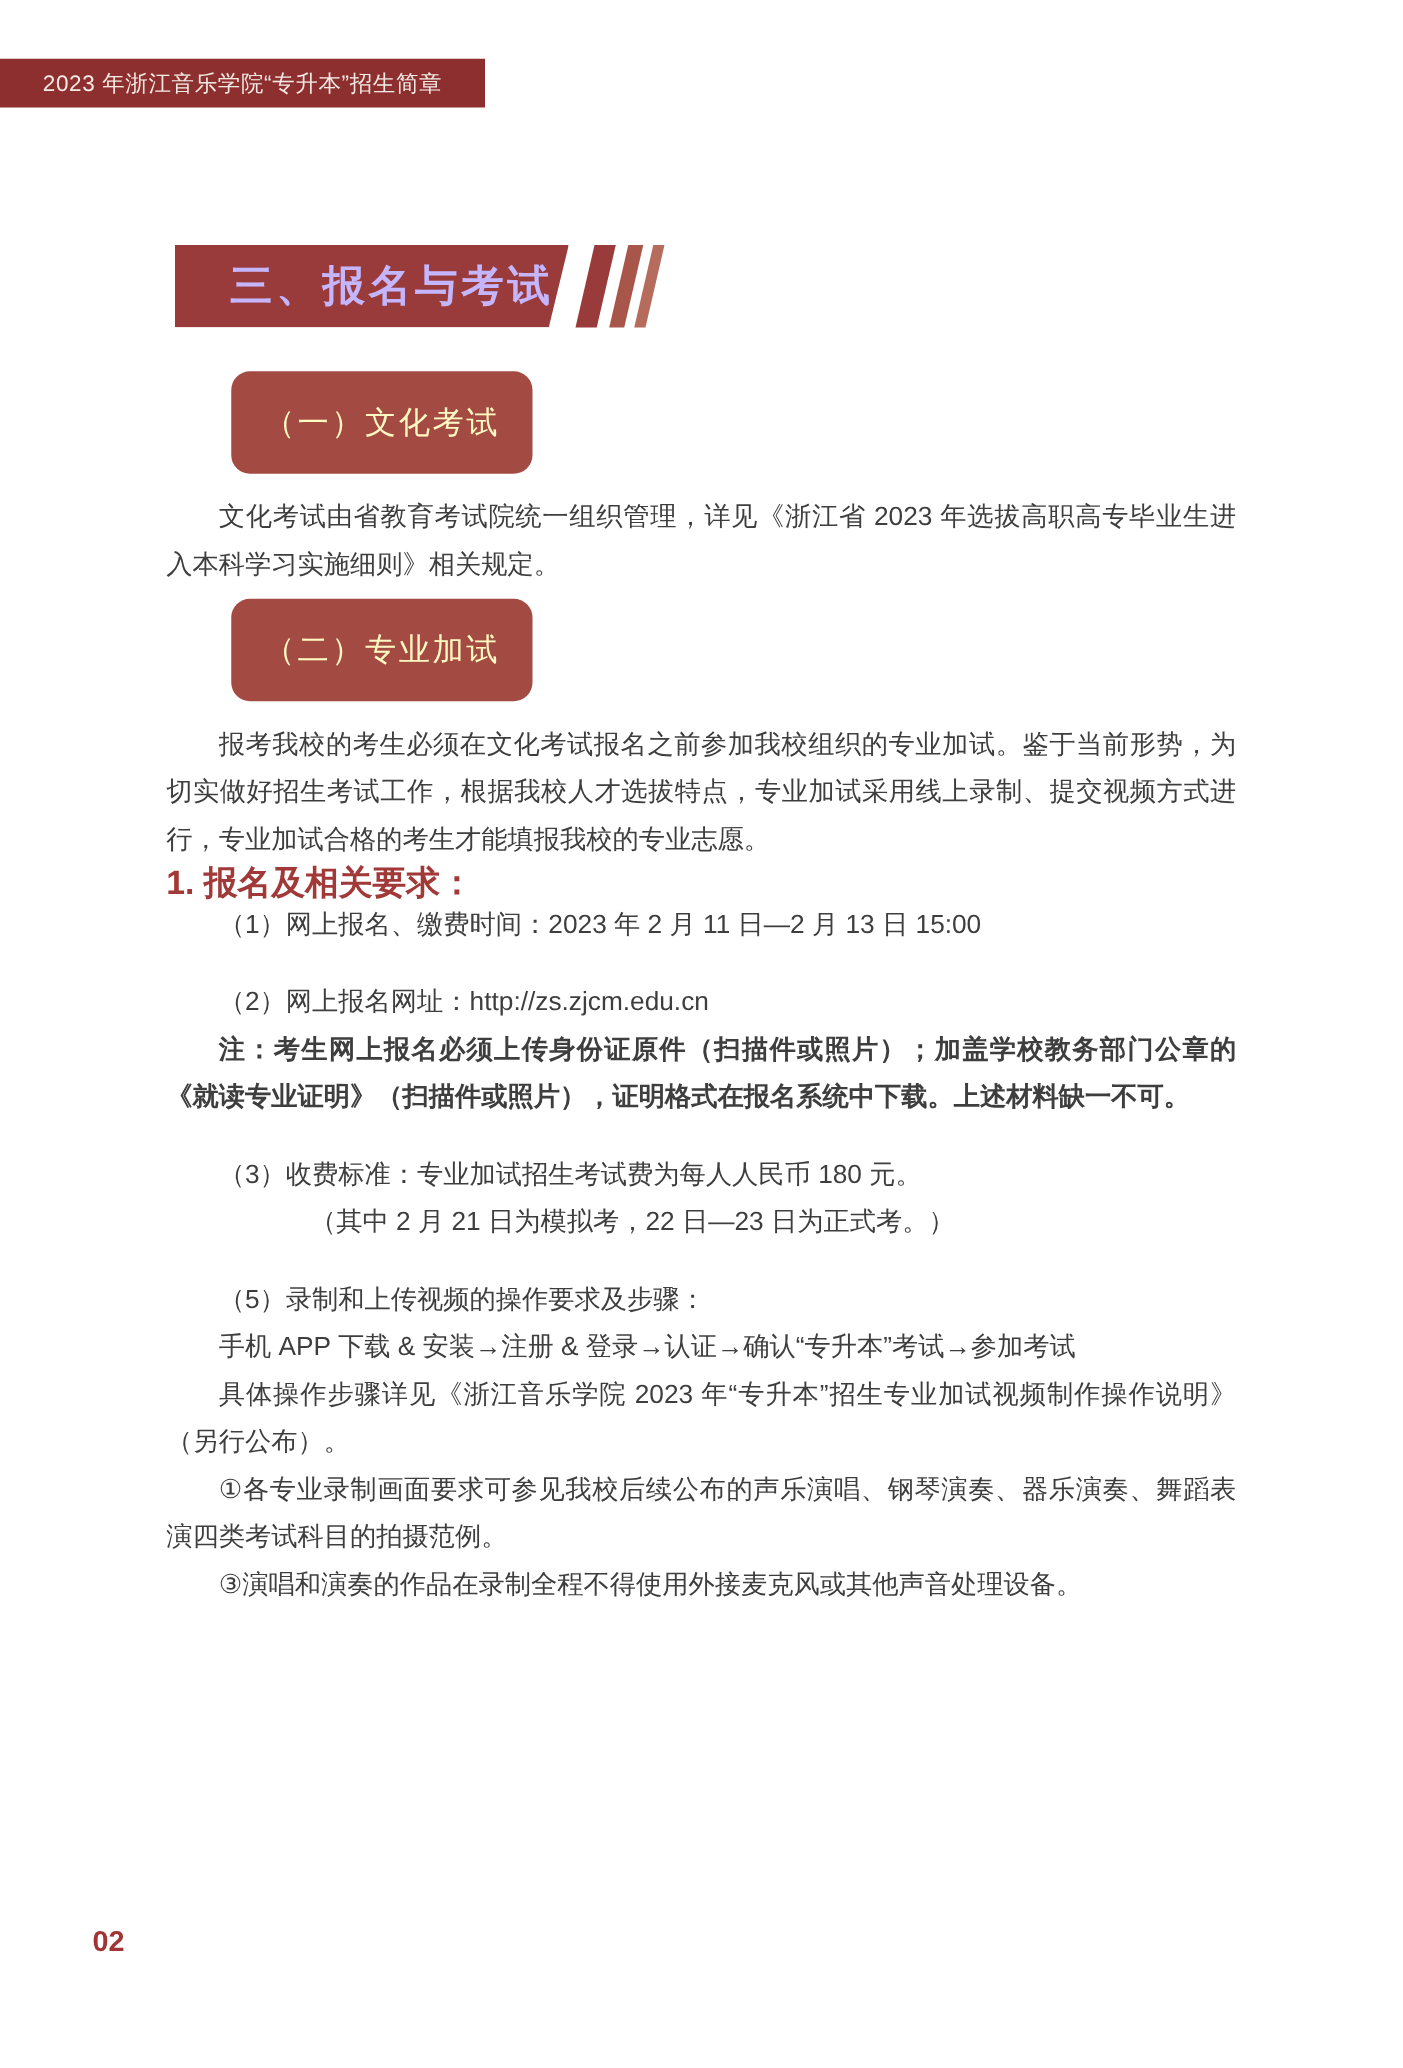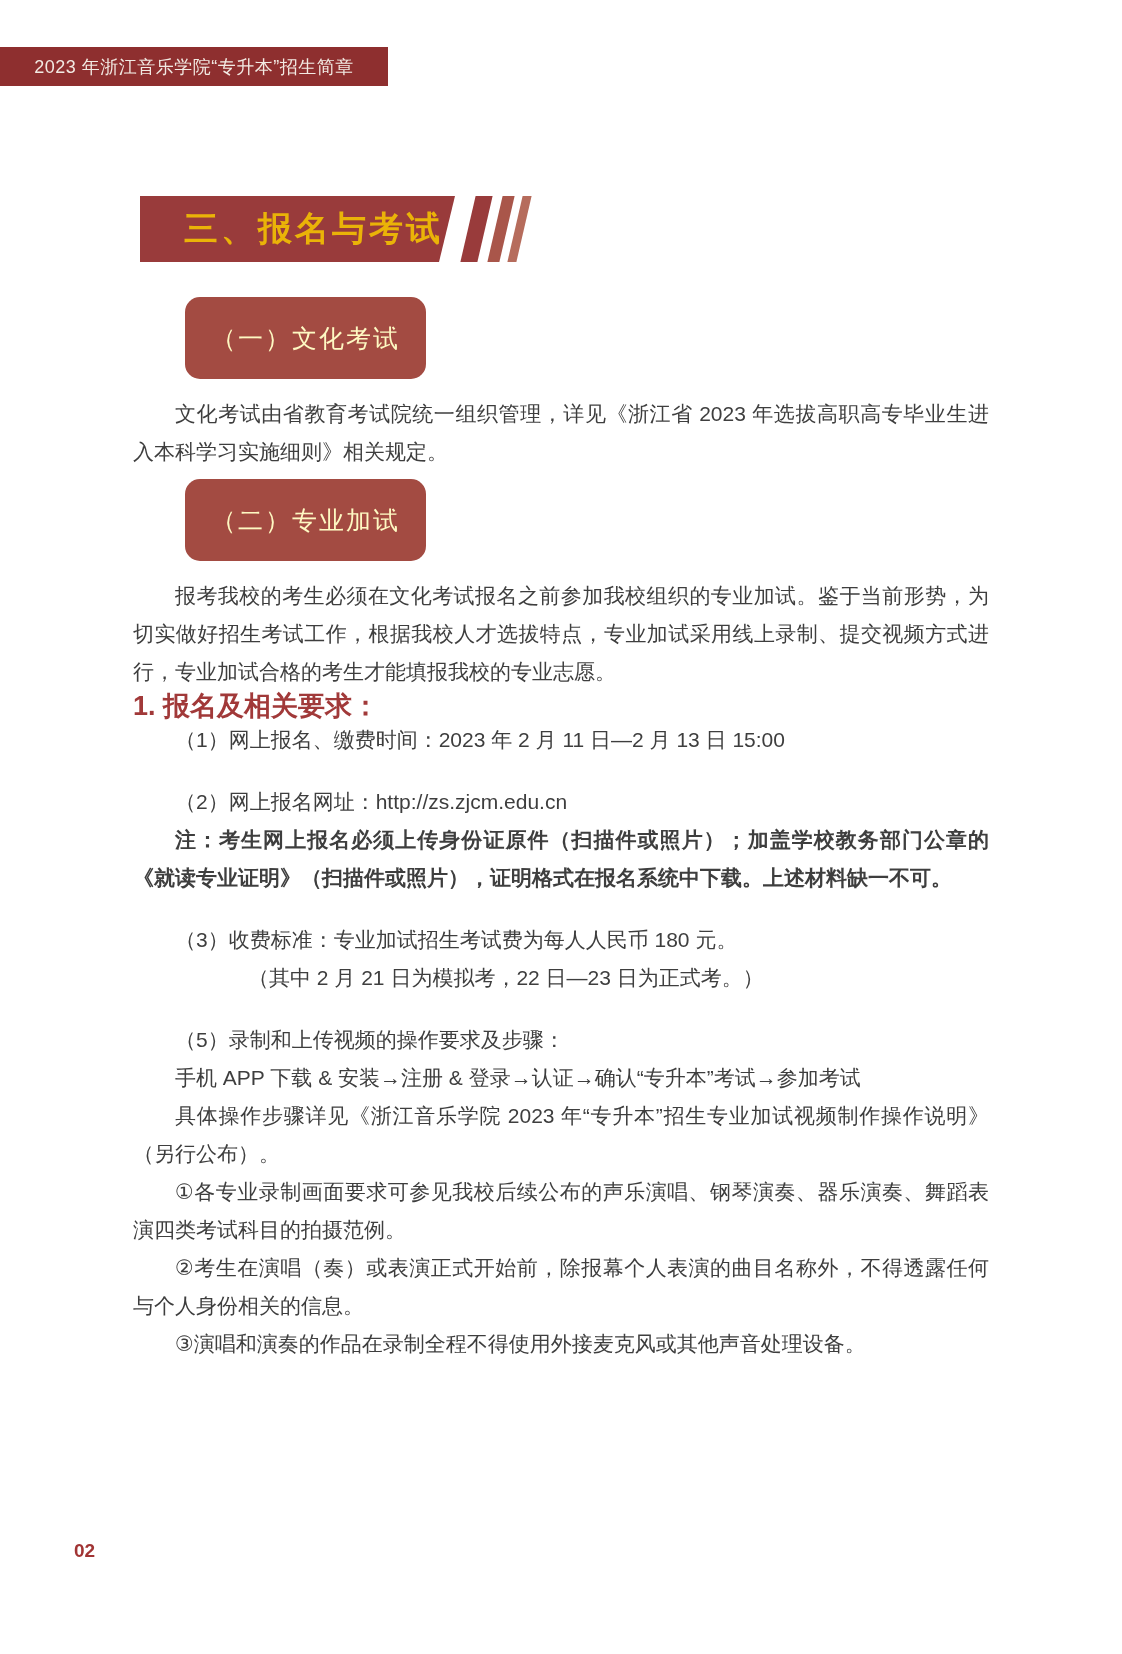--- a/index.html
+++ b/index.html
@@ -26,21 +26,21 @@
     background:var(--bar-red);
     display:flex;align-items:center;justify-content:center;
     color:#F2EAE3;font-size:18px;letter-spacing:0.5px;
   }
   
   .banner{position:absolute;left:140px;top:196px;height:66px;}
   .banner-main{
     width:315px;height:66px;background:var(--banner-red);
     clip-path:polygon(0 0,100% 0,calc(100% - 16px) 100%,0 100%);
     display:flex;align-items:center;padding-left:44px;box-sizing:border-box;
-    color:#eab308;font-family:"Liberation Serif","DejaVu Serif",serif;
+    color:#c4b5fd;font-family:"Liberation Serif","DejaVu Serif",serif;
     font-weight:bold;font-size:34px;letter-spacing:3px;
   }
   .stripe{position:absolute;top:0;height:66px;transform:skewX(-13deg);}
   .stripe-1{left:328px;width:17px;background:var(--banner-red);}
   .stripe-2{left:355px;width:12px;background:var(--stripe-mid);}
   .stripe-3{left:375px;width:9px;background:var(--stripe-light);}
   
   .content{
     position:absolute;left:133px;top:297px;width:856px;
     color:var(--body-ink);font-size:21px;line-height:38px;
@@ -59,21 +59,21 @@
     color:var(--heading-red);font-weight:bold;font-size:27px;
     margin-top:8px;margin-left:44px;line-height:30px;
   }
   .item{text-indent:2em;margin-top:10px;}
   .item.tight{margin-top:24px;}
   .note-p{font-weight:bold;text-align:justify;text-indent:2em;margin-top:8px;}
   .cont-line{padding-left:115px;margin-top:5px;}
   .flow-p{text-align:justify;text-indent:2em;margin-top:6px;}
   .pagenum{
     position:absolute;left:74px;top:1540px;
-    color:var(--pagenum-red);font-size:19px;font-weight:bold;
+    color:var(--pagenum-red);font-size:23px;font-weight:bold;
   }
 </style>
 </head>
 <body>
 
 <div class="page">
 
   <div class="topbar">
     <span>2023 年浙江音乐学院“专升本”招生简章</span>
   </div>
@@ -103,20 +103,19 @@
     <p class="note-p">注：考生网上报名必须上传身份证原件（扫描件或照片）；加盖学校教务部门公章的《就读专业证明》（扫描件或照片），证明格式在报名系统中下载。上述材料缺一不可。</p>
 
     <p class="item tight">（3）收费标准：专业加试招生考试费为每人人民币 180 元。</p>
     <p class="cont-line">（其中 2 月 21 日为模拟考，22 日—23 日为正式考。）</p>
     <p class="item tight">（5）录制和上传视频的操作要求及步骤：</p>
 
     <p class="flow-p">手机 APP 下载 &amp; 安装→注册 &amp; 登录→认证→确认“专升本”考试→参加考试</p>
     <p class="flow-p">具体操作步骤详见《浙江音乐学院 2023 年“专升本”招生专业加试视频制作操作说明》（另行公布）。</p>
 
     <p class="flow-p">①各专业录制画面要求可参见我校后续公布的声乐演唱、钢琴演奏、器乐演奏、舞蹈表演四类考试科目的拍摄范例。</p>
-    <p class="flow-p">②考生在演唱（奏）或表演正式开始前，除报幕个人表演的曲目名称外，不得透露任何与个人身份相关的信息。</p>
     <p class="flow-p">③演唱和演奏的作品在录制全程不得使用外接麦克风或其他声音处理设备。</p>
 
   </div>
 
   <div class="pagenum">02</div>
 
 </div>
 
 </body></html>

